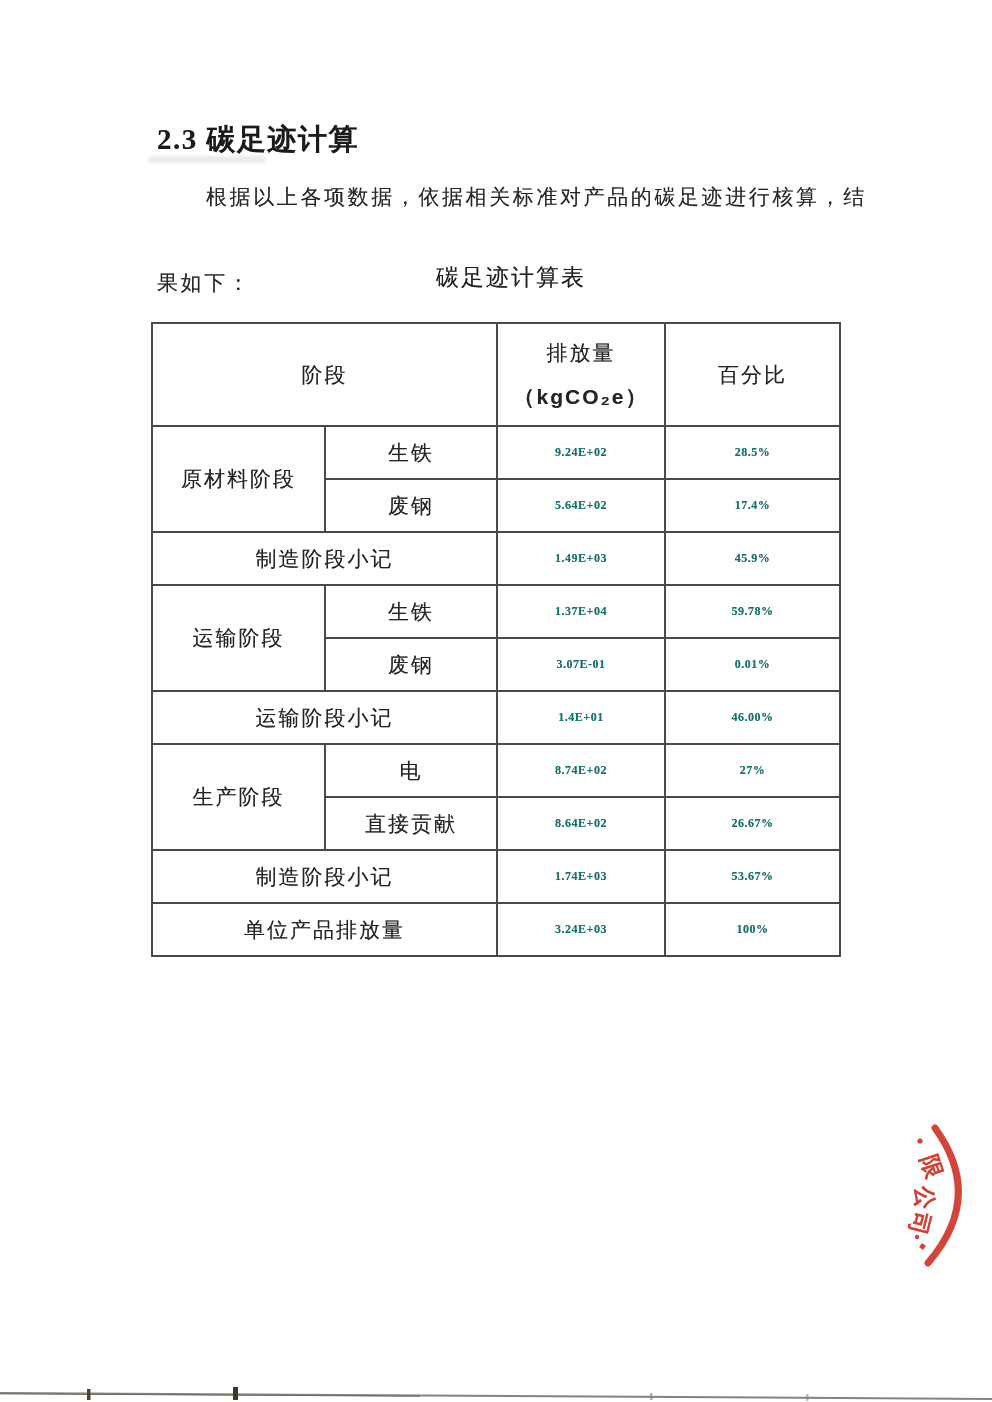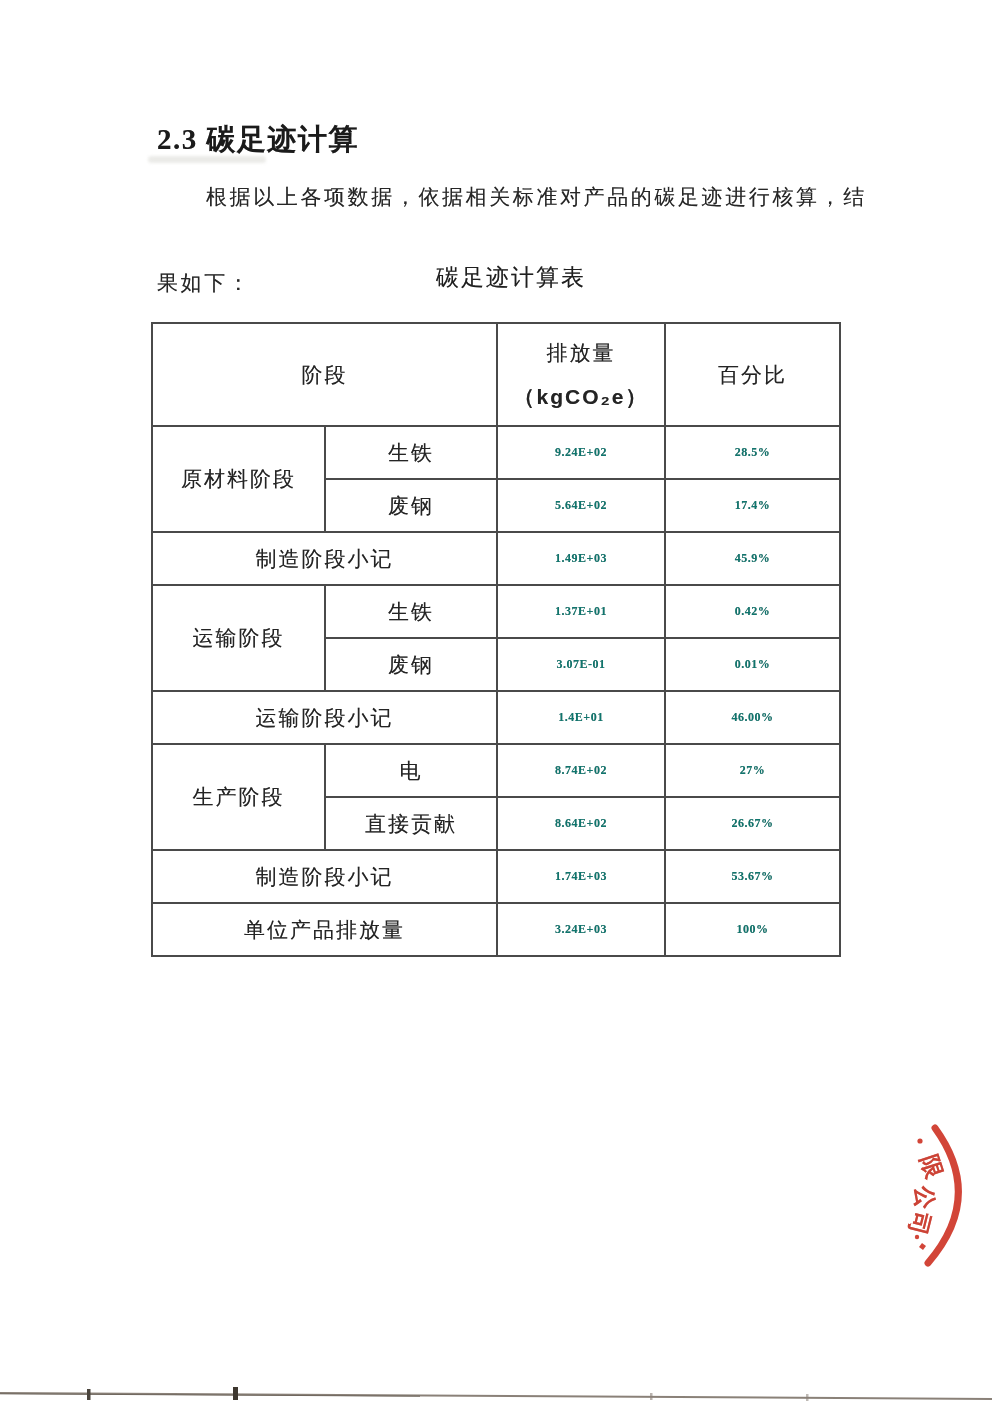--- a/index.html
+++ b/index.html
@@ -163,22 +163,22 @@
       <td class="num">17.4%</td>
     </tr>
     <tr>
       <td colspan="2" class="cn">制造阶段小记</td>
       <td class="num">1.49E+03</td>
       <td class="num">45.9%</td>
     </tr>
     <tr>
       <td rowspan="2" class="cn">运输阶段</td>
       <td class="cn">生铁</td>
-      <td class="num">1.37E+01</td>
-      <td class="num">0.42%</td>
+      <td class="num">1.37E+04</td>
+      <td class="num">59.78%</td>
     </tr>
     <tr>
       <td class="cn">废钢</td>
       <td class="num">3.07E-01</td>
       <td class="num">0.01%</td>
     </tr>
     <tr>
       <td colspan="2" class="cn">运输阶段小记</td>
       <td class="num">1.4E+01</td>
       <td class="num">46.00%</td>

